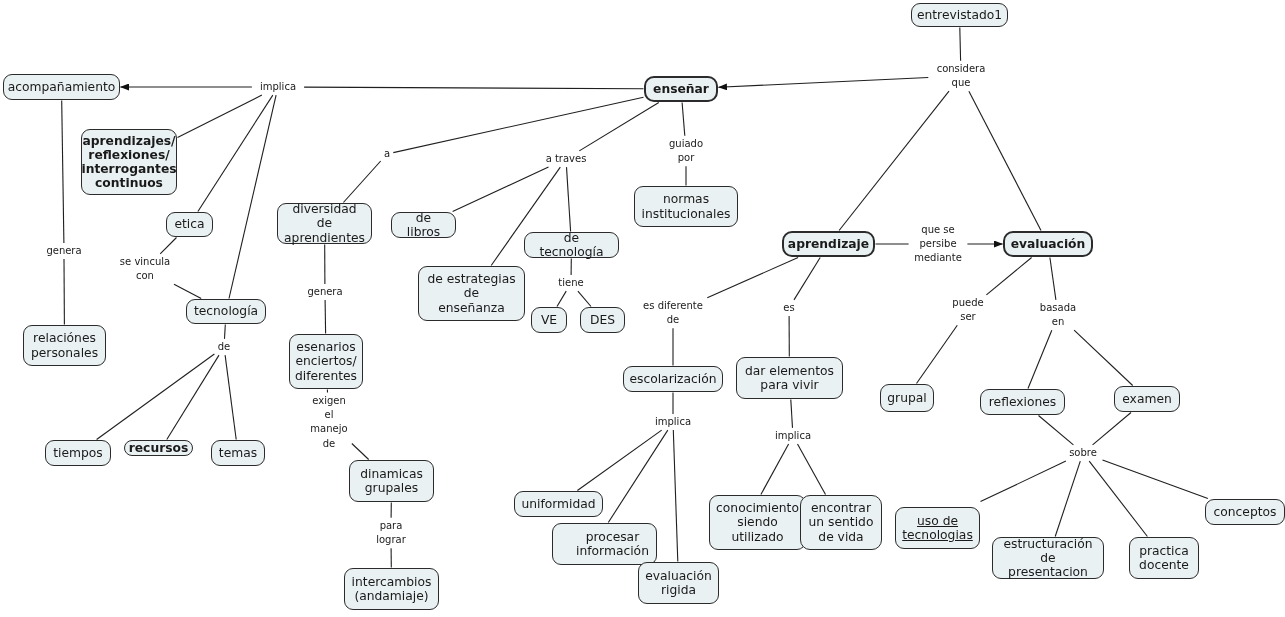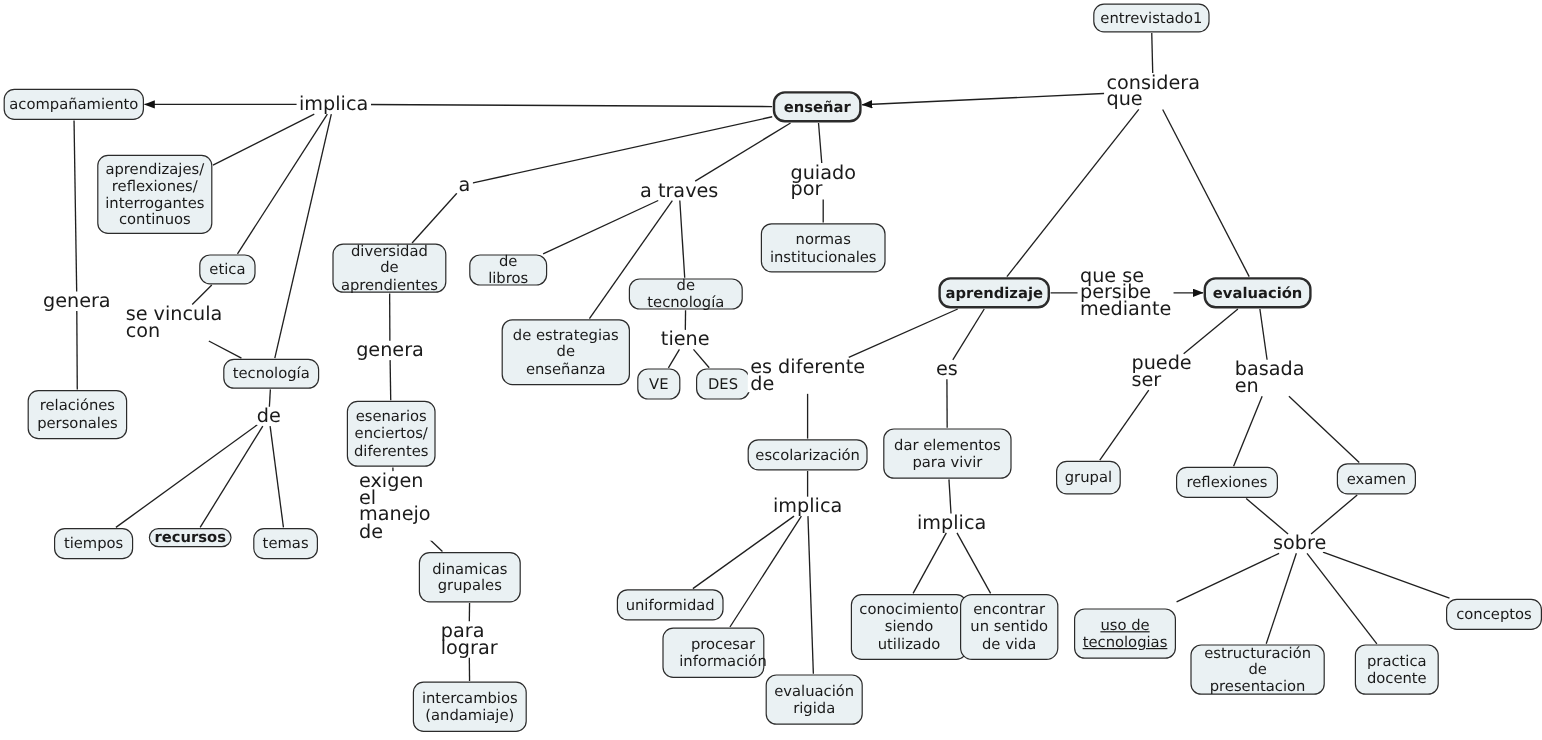--- a/index.html
+++ b/index.html
@@ -41,23 +41,23 @@
     z-index: 3;
   }
   .node.emph {
     border-width: 2.1px;
     font-weight: bold;
     border-radius: 10px;
   }
   .linklabel {
     position: absolute;
     color: #1a1a1a;
-    font-size: 16px;
+    font-size: 10px;
     line-height: 14.2px;
-    text-align: left;
+    text-align: center;
     white-space: pre-line;
     background: #ffffff;
     padding: 0 2px;
     z-index: 4;
     transform: translate(-50%, -50%);
   }
 </style>
 </head>
 <body>
 
@@ -126,21 +126,21 @@
         <line x1="1065.9" y1="461.1" x2="980.5" y2="501.6" stroke="#1f1f1f" stroke-width="1.1"></line>
         <line x1="1080.3" y1="461.1" x2="1055.2" y2="536.5" stroke="#1f1f1f" stroke-width="1.1"></line>
         <line x1="1089.2" y1="461.1" x2="1147.4" y2="536.5" stroke="#1f1f1f" stroke-width="1.1"></line>
         <line x1="1102.5" y1="460.1" x2="1207.9" y2="498.5" stroke="#1f1f1f" stroke-width="1.1"></line>
       </g>
   </svg>
   <div id="node-layer">
       <div class="node" style="left: 911px; top: 3px; width: 97px; height: 24px;">entrevistado1</div>
       <div class="node emph" style="left: 644px; top: 76px; width: 74px; height: 26px;">enseñar</div>
       <div class="node" style="left: 3px; top: 74px; width: 117px; height: 26px;">acompañamiento</div>
-      <div class="node" style="left: 81px; top: 129px; width: 96px; height: 66px;">aprendizajes/
+      <div class="node" style="left: 81px; top: 129px; width: 96px; height: 66px; font-weight: bold;">aprendizajes/
 reflexiones/
 interrogantes
 continuos</div>
       <div class="node" style="left: 166px; top: 212px; width: 47px; height: 25px;">etica</div>
       <div class="node" style="left: 23px; top: 325px; width: 83px; height: 41px;">relaciónes
 personales</div>
       <div class="node" style="left: 186px; top: 299px; width: 80px; height: 25px;">tecnología</div>
       <div class="node" style="left: 45px; top: 440px; width: 66px; height: 26px;">tiempos</div>
       <div class="node" style="left: 124px; top: 440px; width: 69px; height: 16px; font-weight: bold;">recursos</div>
       <div class="node" style="left: 211px; top: 440px; width: 54px; height: 26px;">temas</div>
@@ -157,21 +157,21 @@
       <div class="node" style="left: 418px; top: 266px; width: 107px; height: 55px;">de estrategias
 de
 enseñanza</div>
       <div class="node" style="left: 524px; top: 232px; width: 95px; height: 26px;">de tecnología</div>
       <div class="node" style="left: 531px; top: 307px; width: 36px; height: 26px;">VE</div>
       <div class="node" style="left: 580px; top: 307px; width: 45px; height: 26px;">DES</div>
       <div class="node" style="left: 634px; top: 186px; width: 104px; height: 41px;">normas
 institucionales</div>
       <div class="node" style="left: 623px; top: 366px; width: 100px; height: 26px;">escolarización</div>
       <div class="node" style="left: 514px; top: 491px; width: 89px; height: 26px;">uniformidad</div>
-      <div class="node" style="left: 552px; top: 523px; width: 85px; height: 42px; padding-left: 23px;">procesar
+      <div class="node" style="left: 552px; top: 523px; width: 105px; height: 42px; padding-left: 23px;">procesar
 información</div>
       <div class="node" style="left: 638px; top: 562px; width: 81px; height: 42px;">evaluación
 rigida</div>
       <div class="node" style="left: 736px; top: 357px; width: 107px; height: 42px;">dar elementos
 para vivir</div>
       <div class="node" style="left: 697px; top: 495px; width: 97px; height: 55px; margin-left: 12px;">conocimiento
 siendo
 utilizado</div>
       <div class="node" style="left: 800px; top: 495px; width: 82px; height: 55px; border-radius: 10px;">encontrar
 un sentido

